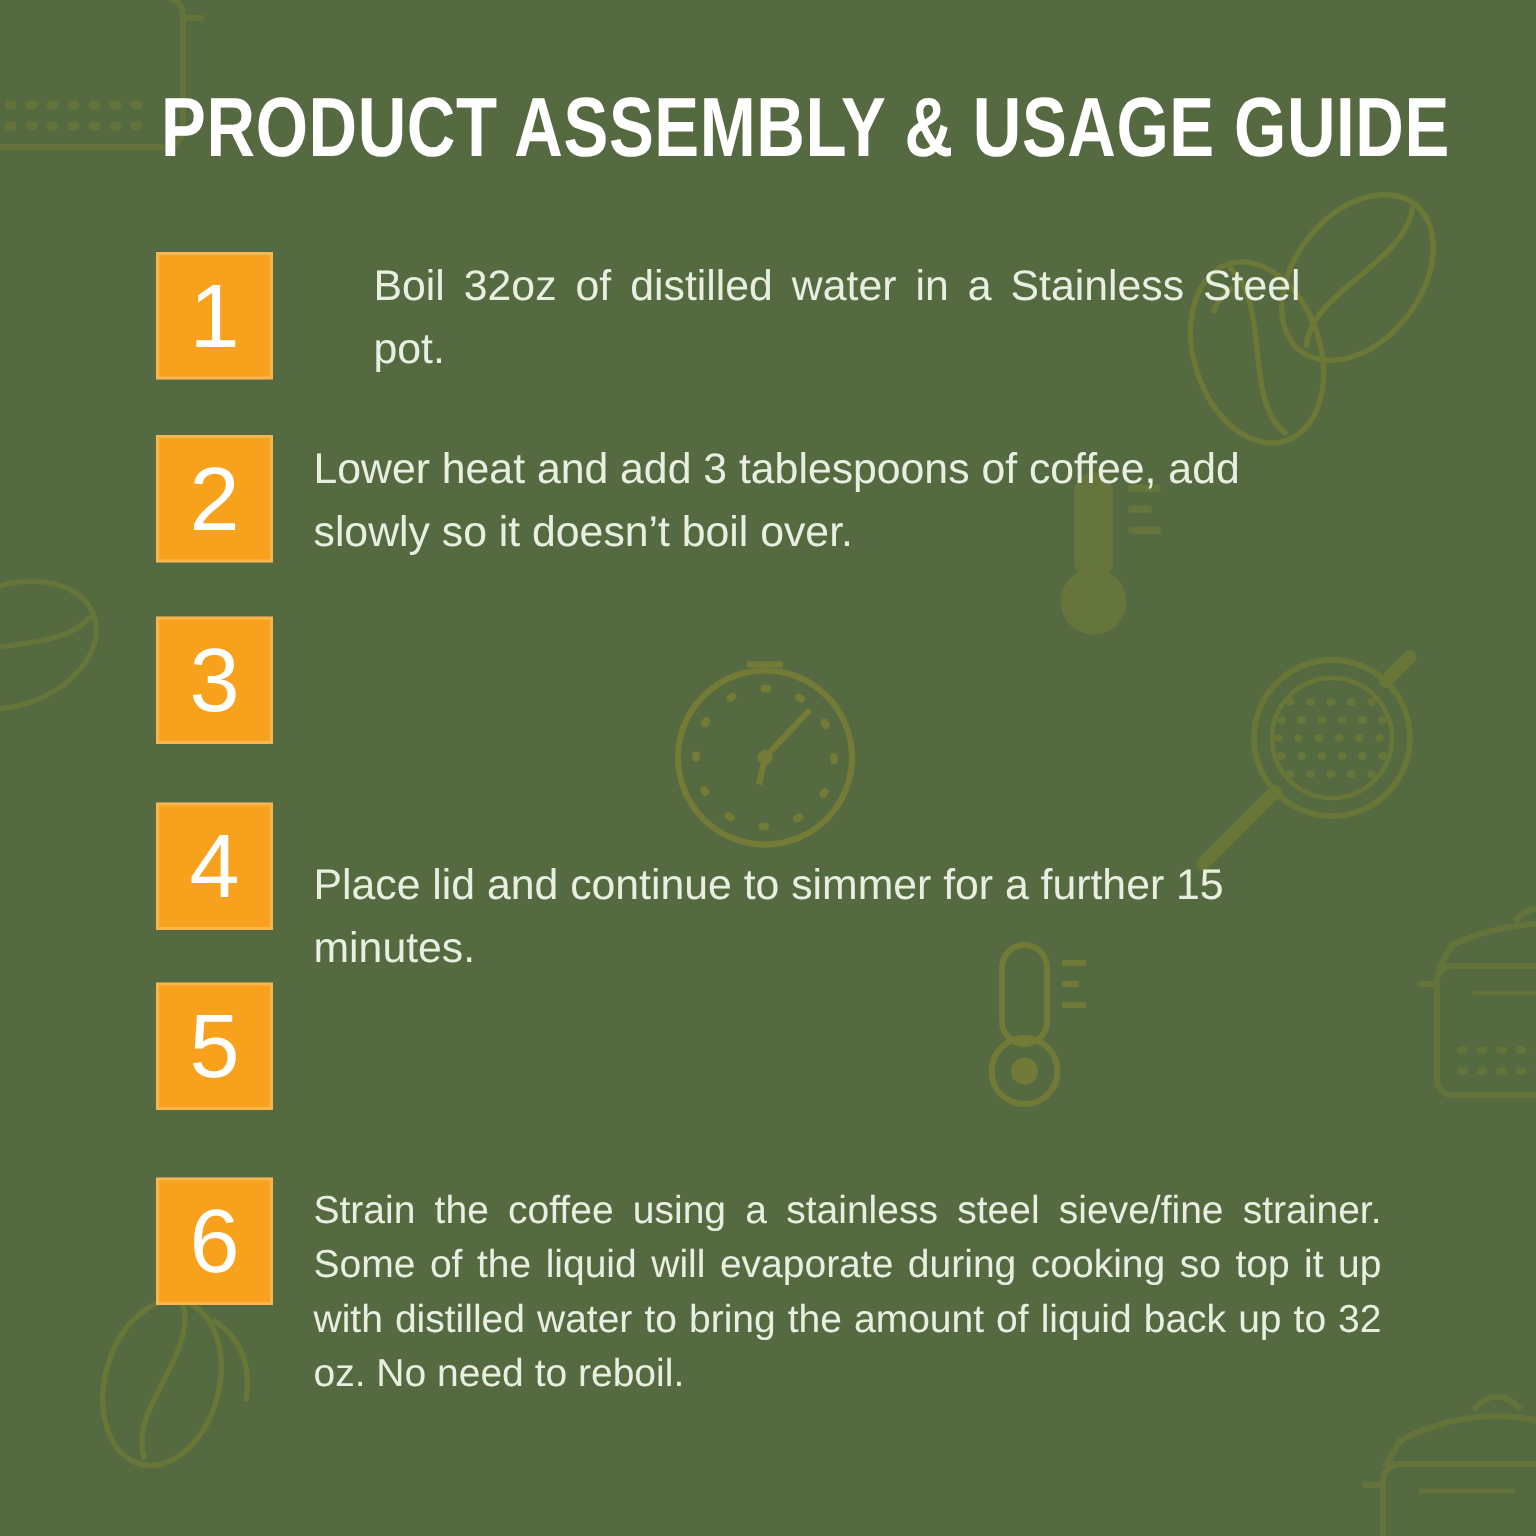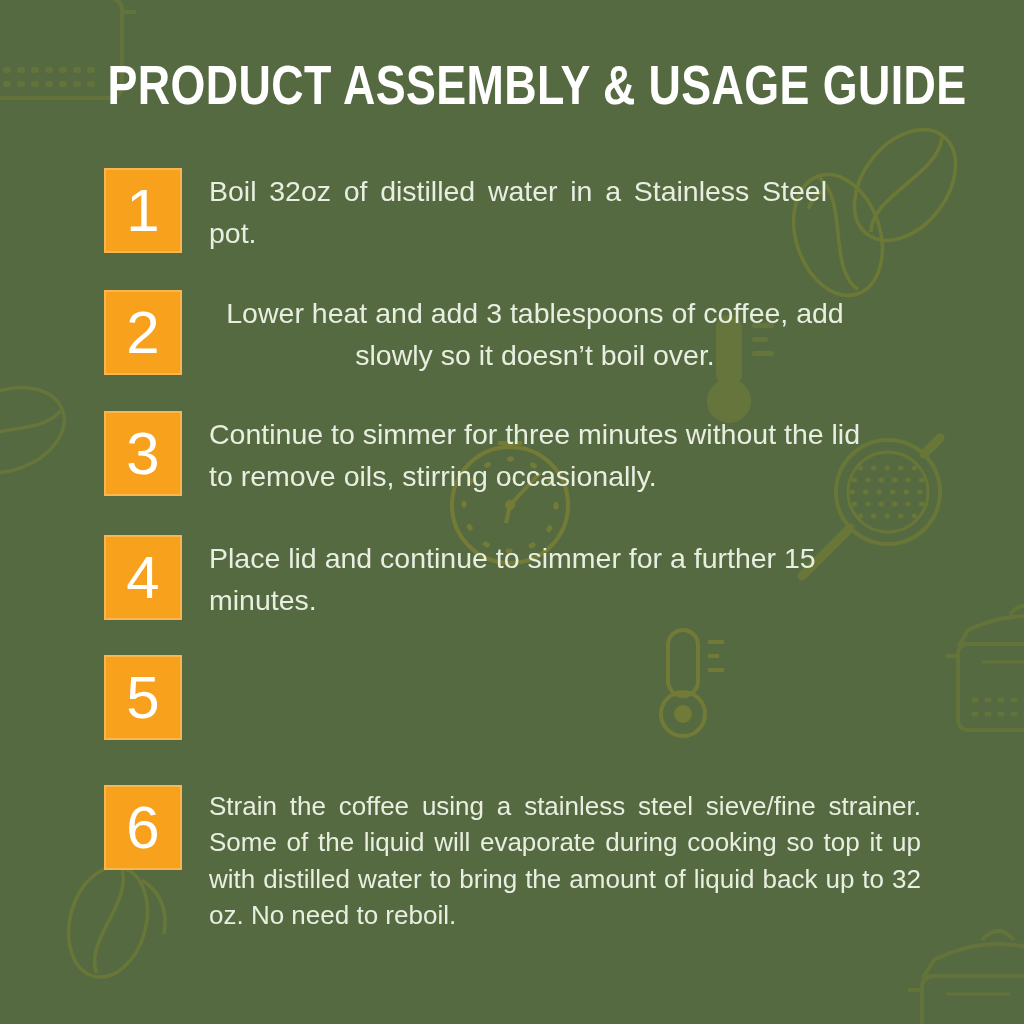--- a/index.html
+++ b/index.html
@@ -63,24 +63,24 @@
     line-height: 1;
     font-weight: 400;
   }
 
   .step-text {
     color: #E8EFE1;
     font-size: 28.5px;
     line-height: 1.46;
     padding-top: 3px;
   }
-  .w1 { max-width: 618px; text-align: justify; }
-  .w2 { max-width: 652px; text-align: center; }
+  .w1 { max-width: 618px; text-align: justify; margin-left: 40px; }
+  .w2 { max-width: 652px; }
   .w3 { max-width: 655px; }
-  .w4 { max-width: 660px; }
+  .w4 { max-width: 660px; margin-top: 32px; }
   .w5 { max-width: 662px; }
   .w6 { max-width: 712px; text-align: justify; font-size: 26px; line-height: 1.40; }
 </style>
 </head>
 <body>
 
 <svg class="bg-pattern" viewBox="0 0 1024 1024" aria-hidden="true">
 
   <g stroke="#6E7B36" stroke-width="4" fill="none" opacity="0.55" transform="translate(-70,-80)">
     <path d="M40,60 Q110,20 180,60 L190,78 L30,78 Z"></path>
@@ -180,21 +180,20 @@
     <div class="step-text w1">Boil 32oz of distilled water in a Stainless Steel pot.</div>
   </div>
 
   <div class="step-row">
     <div class="step-num">2</div>
     <div class="step-text w2">Lower heat and add 3 tablespoons of coffee, add slowly so it doesn’t boil over.</div>
   </div>
 
   <div class="step-row">
     <div class="step-num">3</div>
-    <div class="step-text w3">Continue to simmer for three minutes without the lid to remove oils, stirring occasionally.</div>
   </div>
 
   <div class="step-row">
     <div class="step-num">4</div>
     <div class="step-text w4">Place lid and continue to simmer for a further 15 minutes.</div>
   </div>
 
   <div class="step-row">
     <div class="step-num">5</div>
   </div>

